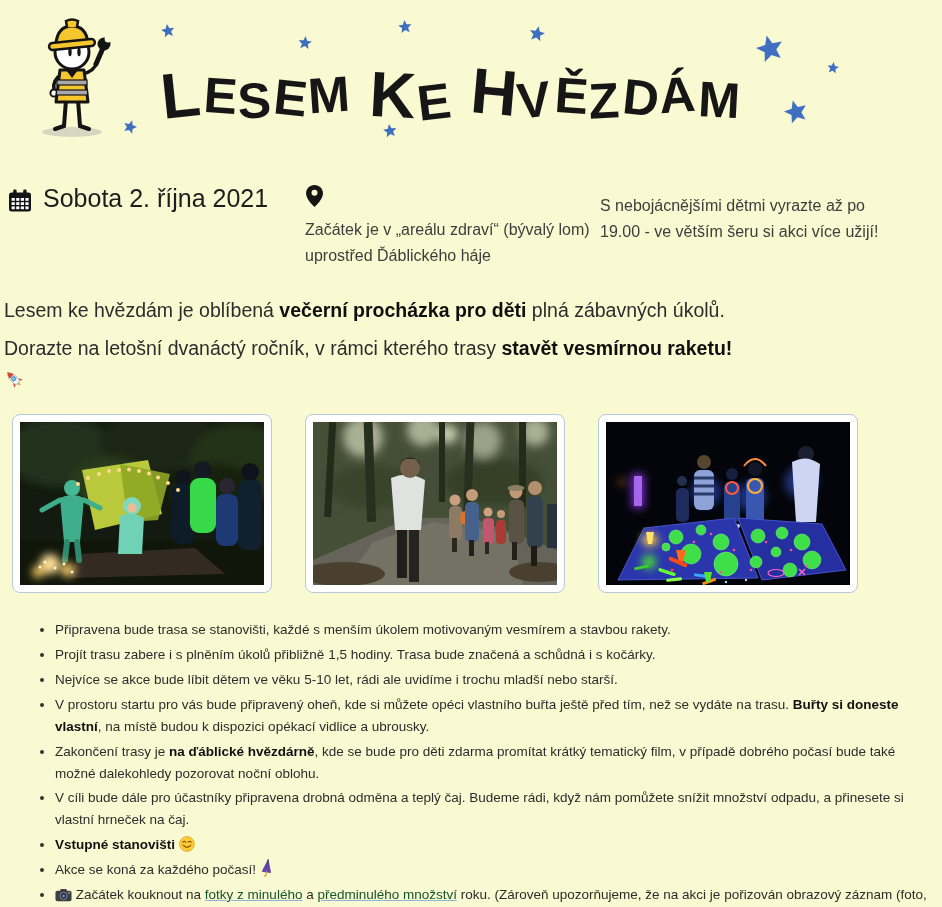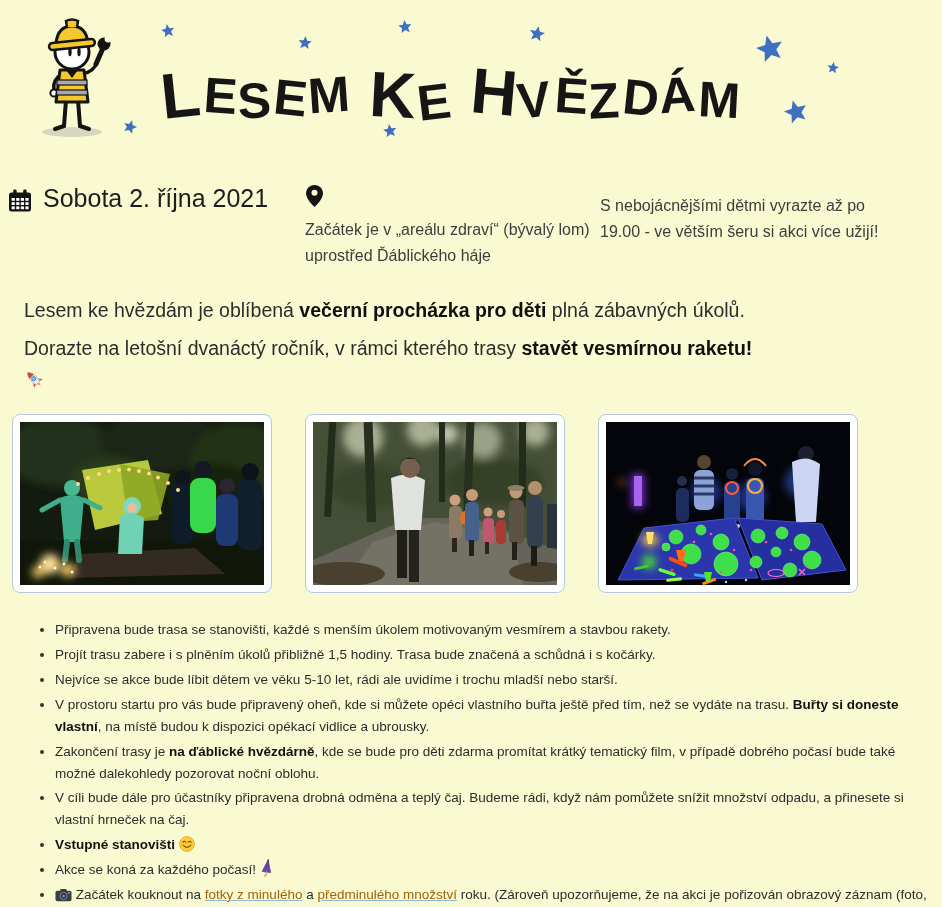--- a/index.html
+++ b/index.html
@@ -27,37 +27,37 @@
   
   .info-row{
     display:grid;grid-template-columns:297px 295px auto;
     padding:18px 0 0 8px;
   }
   .info-head{display:flex;align-items:flex-end;gap:11px;font-size:25px;color:#1d1d1d;}
   .info-head svg{flex:0 0 auto;}
   .info-note{margin-top:9px;font-size:16px;line-height:1.6;color:#3d3d3d;}
   a.loc-link{color:#4383b4;text-decoration:underline;text-decoration-color:#8db9d8;cursor:pointer;}
   
-  .intro{padding:24px 8px 0 24px;font-size:19.5px;line-height:1.92;color:#2c2c2c;}
+  .intro{padding:24px 8px 0 4px;font-size:19.5px;line-height:1.92;color:#2c2c2c;}
   .intro b{color:#0f0f0f;}
   .intro .rocket-line{line-height:1.2;margin-top:2px;}
   
   .photos{display:flex;gap:33px;padding:20px 0 0 12px;}
   .photo-card{
     background:#fff;border:1px solid #b5cade;border-radius:8px;
     padding:7px;flex:0 0 auto;
   }
   .photo-card svg{display:block;}
   
   .details{padding:26px 10px 0 0;}
   .details ul{margin:0;padding-left:55px;font-size:13.5px;line-height:1.62;color:#2c2c2c;}
   .details li{margin-bottom:3px;}
   .details li::marker{color:#333;}
   .details b{color:#101010;}
-  a.text-link{color:#a16207;text-decoration:underline;text-decoration-color:#8db9d8;cursor:pointer;}
+  a.text-link{color:#14532d;text-decoration:underline;text-decoration-color:#8db9d8;cursor:pointer;}
   .inl{vertical-align:-3px;}
 </style>
 </head>
 <body>
 
 <header class="header">
   <svg class="mascot" width="104" height="124" viewBox="0 0 104 124">
     <ellipse cx="52" cy="116" rx="30" ry="5" fill="#c8c8b6" opacity="0.7"></ellipse>
     <path d="M46 84 L44 110 M58 84 L60 110" stroke="#141414" stroke-width="4" fill="none" stroke-linecap="round"></path>
     <path d="M44 110 L35 113 M60 110 L69 113" stroke="#141414" stroke-width="4" stroke-linecap="round"></path>

